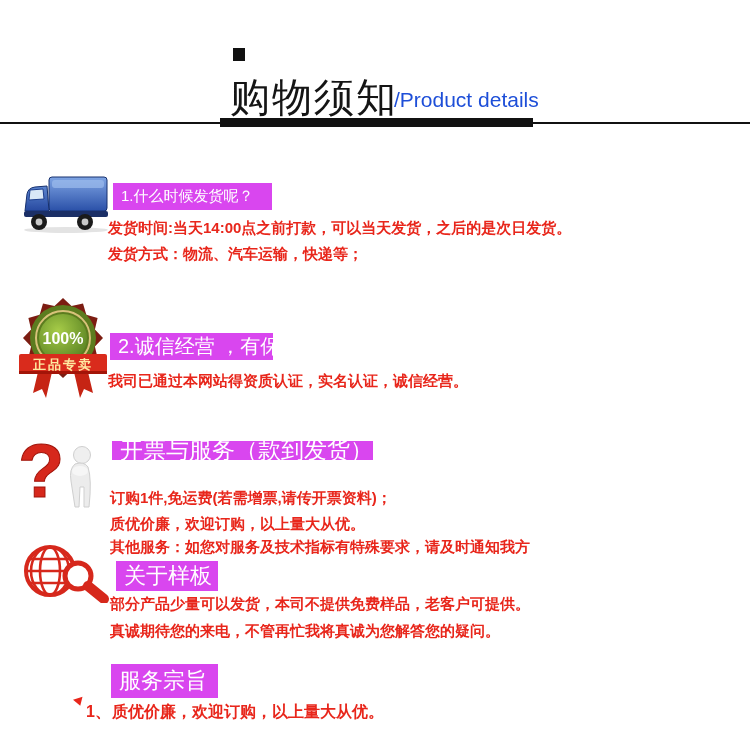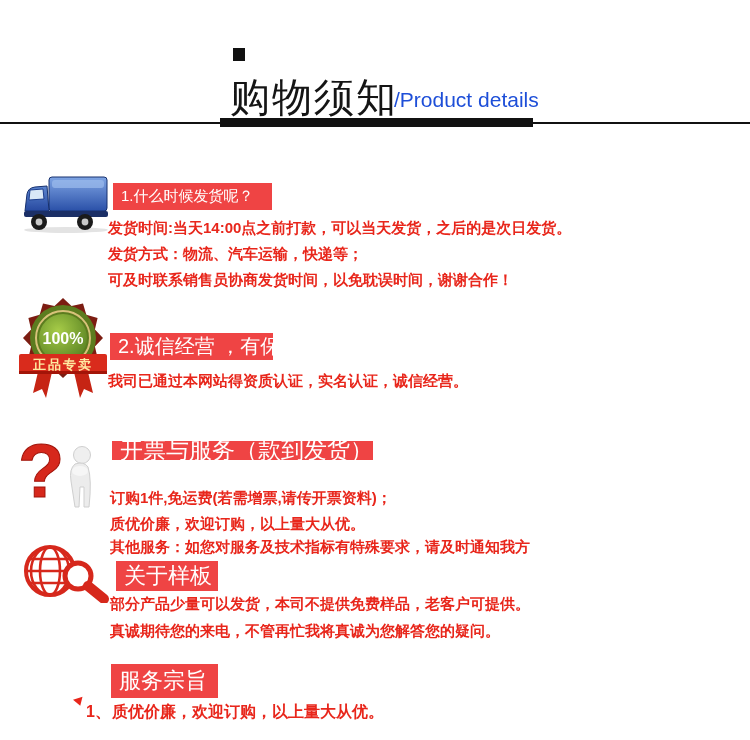--- a/index.html
+++ b/index.html
@@ -5,21 +5,21 @@
   html,body{margin:0;padding:0;background:#fff;}
   .page{position:relative;width:750px;height:740px;background:#ffffff;overflow:hidden;
         font-family:"Liberation Sans", sans-serif;margin-top:48px;}
   .abs{position:absolute;}
   .title-cn{position:absolute;left:230px;top:22px;font-size:40px;color:#151515;
             letter-spacing:2px;font-weight:400;white-space:nowrap;}
   .title-en{position:absolute;left:394px;top:40px;font-size:21px;color:#1d4ed8;white-space:nowrap;}
   .rule{position:absolute;left:0;top:74px;width:750px;height:2px;background:#111;}
   .rule-bold{position:absolute;left:220px;top:70px;width:313px;height:9px;background:#111;}
   .tick{position:absolute;left:233px;top:0;width:12px;height:13px;background:#111;}
-  .label{position:absolute;background:#ef4444;color:#ffffff;display:flex;align-items:center;
+  .label{position:absolute;background:#d946ef;color:#ffffff;display:flex;align-items:center;
          padding:0 8px;box-sizing:border-box;white-space:nowrap;font-weight:500;}
   .red{position:absolute;color:#e8261b;font-weight:700;white-space:nowrap;}
   .t20{font-size:15px;}
   .t16{font-size:16px;}
   .num{display:inline-block;width:26px;}
   .wm-company{position:absolute;left:398px;top:692px;font-size:25px;color:#8f8f8f;opacity:.62;
               font-weight:700;letter-spacing:1px;white-space:nowrap;}
   .wm-site{position:absolute;left:590px;top:705px;font-size:16px;color:#4c4c4c;font-weight:700;
            letter-spacing:2px;font-family:"DejaVu Sans Mono", monospace;white-space:nowrap;}
   .wm-shop{position:absolute;left:456px;top:712px;font-size:25px;color:#adadad;opacity:.8;
@@ -56,21 +56,20 @@
     <path d="M8,16 L21,15 L22,25 L7,26 Z" fill="#d9e8f7" stroke="#1d3f8f"></path>
     <rect x="2" y="37" width="84" height="6" rx="2" fill="#1b2f66"></rect>
     <circle cx="17" cy="48" r="8" fill="#1b1b1b"></circle>
       <circle cx="17" cy="48" r="3.4" fill="#c9c9c9"></circle>
     <circle cx="63" cy="48" r="8" fill="#1b1b1b"></circle>
       <circle cx="63" cy="48" r="3.4" fill="#c9c9c9"></circle>
   </svg>
   <div class="label" style="left:113px;top:135px;width:159px;height:27px;font-size:15px">1.什么时候发货呢？</div>
   <div class="red t20" style="left:108px;top:171px">发货时间:当天14:00点之前打款，可以当天发货，之后的是次日发货。</div>
   <div class="red t20" style="left:108px;top:197px">发货方式：物流、汽车运输，快递等；</div>
-  <div class="red t20" style="left:108px;top:223px">可及时联系销售员协商发货时间，以免耽误时间，谢谢合作！</div>
 
   <svg class="abs" style="left:16px;top:246px" width="94" height="112" viewBox="0 0 94 112">
     <defs>
       <radialGradient id="bg1" cx=".4" cy=".35" r=".9">
         <stop offset="0" stop-color="#a7cc48"></stop>
           <stop offset="1" stop-color="#47711a"></stop>
       </radialGradient>
     </defs>
     <polygon fill="#7c1d12" points="87,44 78.9,52.5 81.6,64 70.3,67.3 67,78.6 55.5,75.9 47,84 38.5,75.9 27,78.6 23.7,67.3 12.4,64 15.1,52.5 7,44 15.1,35.5 12.4,24 23.7,20.7 27,9.4 38.5,12.1 47,4 55.5,12.1 67,9.4 70.3,20.7 81.6,24 78.9,35.5"></polygon>
     <circle cx="47" cy="44" r="33" fill="#5c7c1f"></circle>

